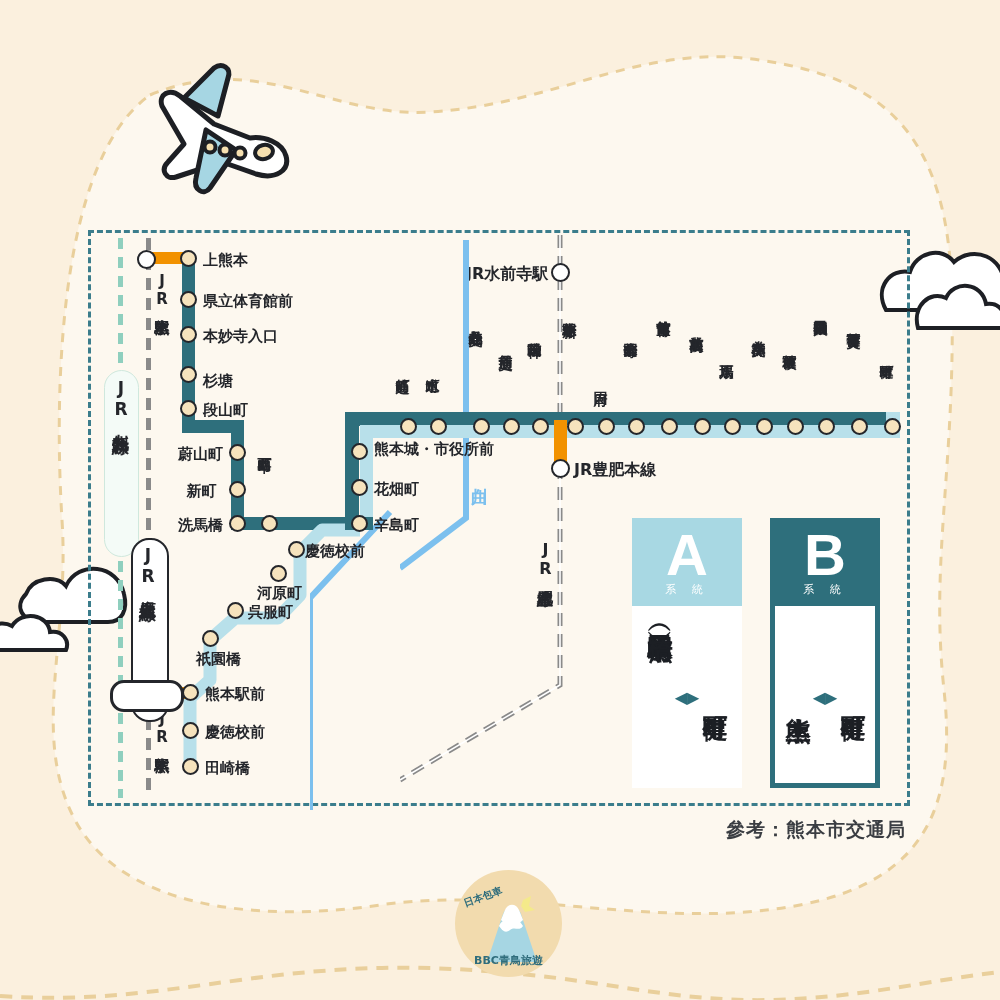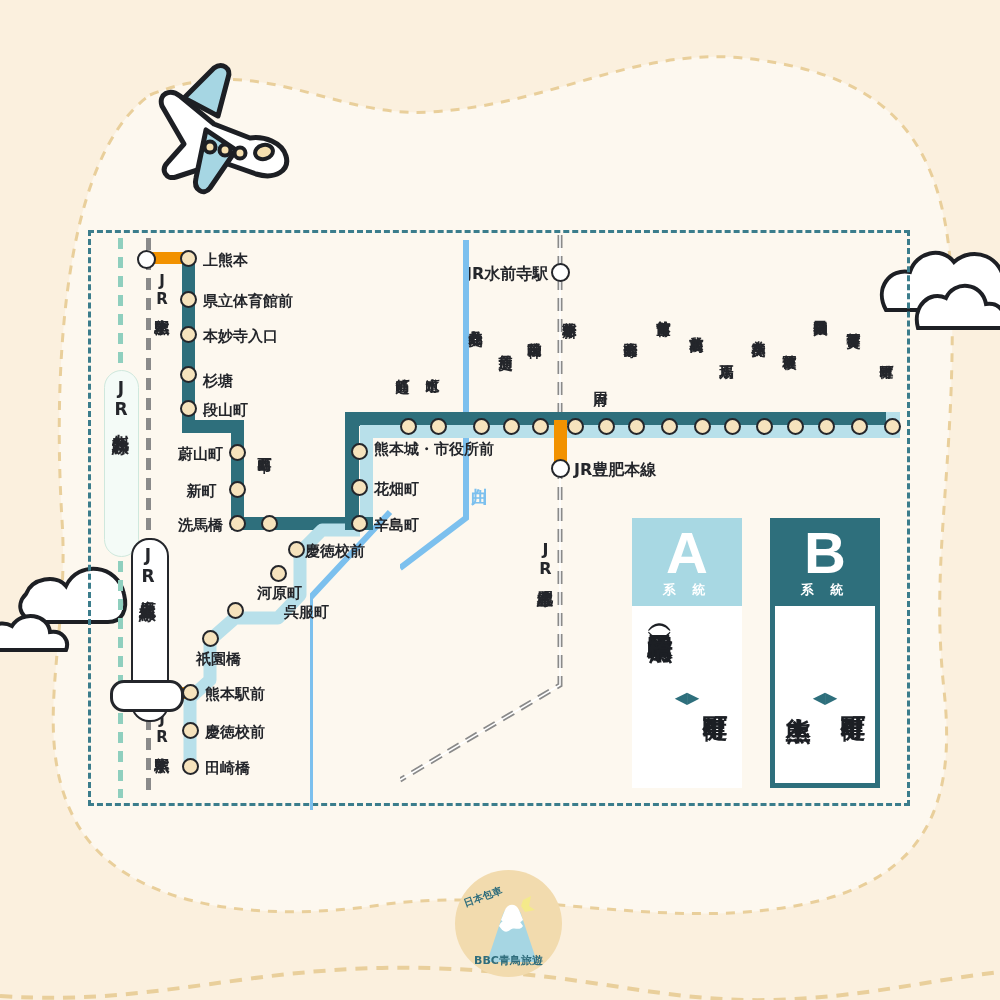--- a/index.html
+++ b/index.html
@@ -45,21 +45,21 @@
   .jr-green{background:repeating-linear-gradient(to bottom,#8fcfbe 0 11px,transparent 11px 19px);}
   .jr-gray{background:repeating-linear-gradient(to bottom,#8a8a8a 0 12px,transparent 12px 20px);}
   .jr-pill{position:absolute;background:#ffffff;border:2px solid #24262b;border-radius:18px;
      display:flex;align-items:center;justify-content:center;z-index:7;}
   .jr-cap{position:absolute;background:#f4fbf7;border:1.5px solid #cfe8dd;border-radius:22px;z-index:5;}
 
   
   .legend-box{position:absolute;background:#ffffff;}
   .legend-head{display:flex;flex-direction:column;align-items:center;justify-content:center;color:#fff;}
   .legend-letter{font-size:58px;font-weight:bold;line-height:.95;font-family:"Liberation Sans",sans-serif;}
-  .legend-sub{font-size:13px;letter-spacing:6px;font-family:"DejaVu Sans",sans-serif;font-weight:bold;}
+  .legend-sub{font-size:11px;letter-spacing:6px;font-family:"DejaVu Sans",sans-serif;font-weight:normal;}
   .legend-body{display:flex;flex-direction:row-reverse;align-items:center;justify-content:center;height:100%;}
   .legend-term{font-size:25px;font-weight:bold;color:#1c1f24;line-height:1.05;}
   .legend-arrow{color:#2e6f7c;font-size:16px;margin:0 2px;}
 
   #credit{position:absolute;left:726px;top:817px;font-size:19px;letter-spacing:1px;color:#3a3d42;font-weight:bold;}
 
   
   #logo{position:absolute;left:455px;top:870px;width:107px;height:107px;border-radius:50%;background:#f2dbae;overflow:hidden;}
   #logo-txt{position:absolute;left:0;bottom:9px;width:100%;text-align:center;font-size:11px;color:#2f6d7c;font-weight:bold;
       font-family:"DejaVu Sans",sans-serif;}
@@ -207,21 +207,21 @@
   <div class="dot" style="left:182px;top:722px;"></div>
   <div class="abs jp stn-label" style="left:205px;top:723px;">慶徳校前</div>
 
   <div class="dot" style="left:182px;top:684px;"></div>
   <div class="abs jp stn-label" style="left:205px;top:685px;">熊本駅前</div>
 
   <div class="dot" style="left:202px;top:630px;"></div>
   <div class="abs jp stn-label" style="left:196px;top:650px;">祇園橋</div>
 
   <div class="dot" style="left:227px;top:602px;"></div>
-  <div class="abs jp stn-label" style="left:248px;top:603px;margin-left:36px;">呉服町</div>
+  <div class="abs jp stn-label" style="left:248px;top:603px;">呉服町</div>
 
   <div class="dot" style="left:270px;top:565px;"></div>
   <div class="abs jp stn-label" style="left:257px;top:584px;">河原町</div>
 
   <div class="dot" style="left:288px;top:541px;"></div>
   <div class="abs jp stn-label" style="left:305px;top:542px;text-align:center;">慶徳校前</div>
 
   <div class="dot" style="left:400px;top:418px;"></div>
   <div class="abs jp vert stn-label-v" style="left:394px;top:368px;">通町筋</div>
 
@@ -288,20 +288,21 @@
       <div class="legend-sub">系 統</div>
     </div>
     <div class="legend-body" style="height:182px;">
       <div class="jp vert legend-term">健軍町</div>
       <div class="legend-arrow">◀▶</div>
       <div class="jp vert legend-term">上熊本</div>
     </div>
   </div>
   <div class="abs" style="left:770px;top:518px;width:110px;height:270px;border:5px solid #2e6f7c;box-sizing:border-box;pointer-events:none;"></div>
 
+  <div id="credit" class="jp">參考：熊本市交通局</div>
 
   <svg class="abs" width="1000" height="120" style="left:0;top:930px;">
     <path d="M0 66 C 90 72, 150 62, 240 50 C 340 36, 420 34, 520 44
              C 610 52, 680 72, 770 70 C 860 68, 930 50, 1000 42" fill="none" stroke="#e9cf9b" stroke-width="4" stroke-dasharray="12 9"></path>
   </svg>
 
   <div id="logo">
     <svg width="107" height="107" style="position:absolute;left:0;top:0;">
       <path d="M32 92 L 48 44 C 52 34, 62 34, 66 44 L 82 92 Z" fill="#a6d6e3"></path>
       <path d="M44 56 C 48 48, 52 52, 56 48 C 60 44, 64 50, 68 56

